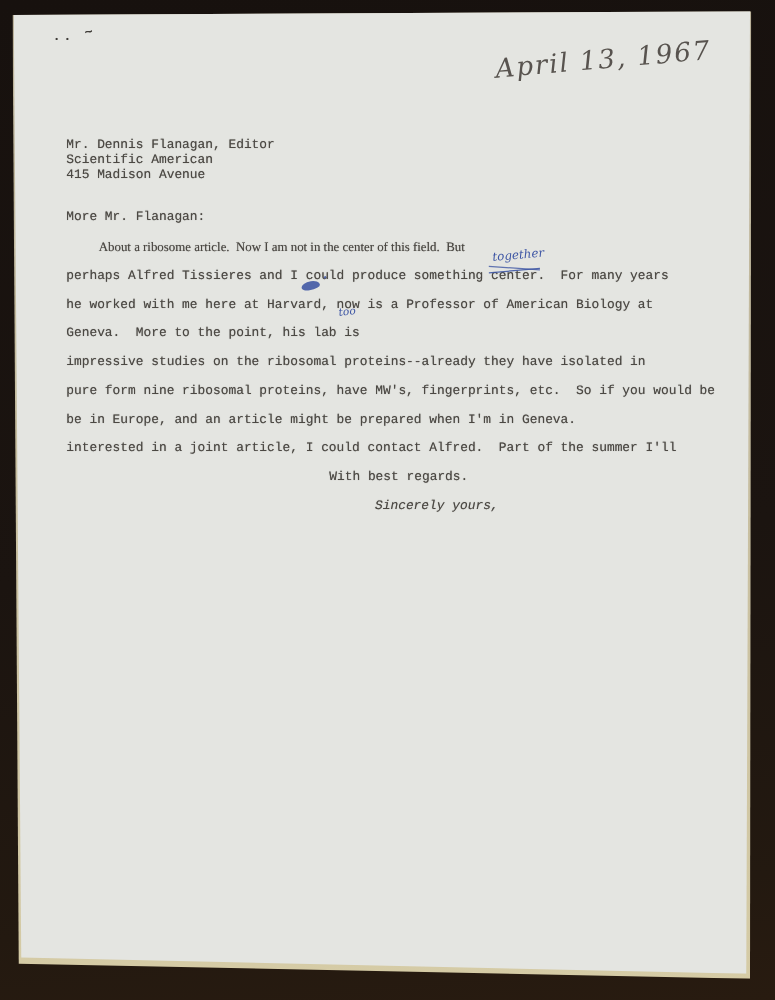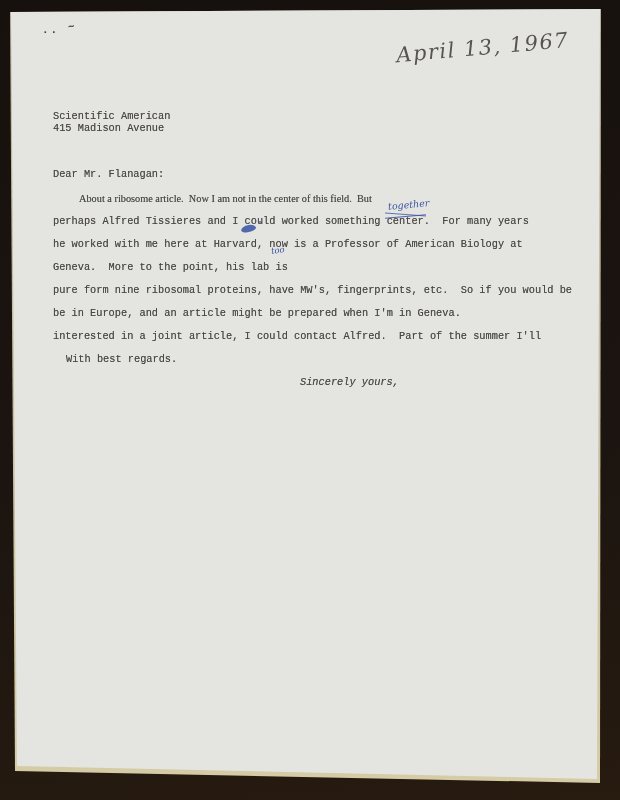--- a/index.html
+++ b/index.html
@@ -54,21 +54,21 @@
     opacity: 0.88;
   }
 
   .address { position: absolute; left: 43px; top: 101px; }
   .address .tline { line-height: 11.9px; }
 
   .salutation { position: absolute; left: 43px; top: 153px; }
 
   .body-block { position: absolute; left: 43px; top: 177px; }
   .indent1 { padding-left: 26px; font-family: Liberation Serif, serif; }
-  .closing { padding-left: 13px; }
+  .closing { padding-left: 13px; text-align: center; }
   .signoff { padding-left: 247px; font-style: italic; }
 
   
   .annot {
     position: absolute;
     font-family: "DejaVu Serif", serif; font-style: italic;
     font-size: 9.5px; line-height: 1;
     color: #3e56a4; white-space: nowrap; text-shadow: none;
   }
   .together { left: 1px; top: -10px; transform: rotate(-5deg); }
@@ -106,35 +106,37 @@
   <div class="paper"></div>
 
   <div class="content">
 
     <span class="stray m1">..</span>
     <span class="stray m2">~</span>
 
     <div class="date">April 13, 1967</div>
 
     <div class="address">
+      <div class="tline">Mr. Dennis Flanagan, Editor</div>
       <div class="tline">Scientific American</div>
       <div class="tline">415 Madison Avenue</div>
     </div>
 
-    <div class="salutation tline">Dear Mr. Flanagan:</div>
+    <div class="salutation tline">More Mr. Flanagan:</div>
 
     <div class="body-block">
       <div class="tline indent1">About a ribosome article.  Now I am not in the center of this field.  But</div>
 
-      <div class="tline"><span>perhaps Alfred Tissieres and I could worked something </span><span class="struck"><span>center</span><span class="annot together">together</span></span><span>.  For many years</span></div>
+      <div class="tline"><span>perhaps Alfred Tissieres and I could produce something </span><span class="struck"><span>center</span><span class="annot together">together</span></span><span>.  For many years</span></div>
 
       <div class="tline"><span>he worked with me here at </span><span class="harvard"><span>Harvard,</span><span class="blot"></span></span><span> now is a Professor of American Biology at</span></div>
 
       <div class="tline"><span>Geneva.  More to the point, his lab </span><span class="isword"><span>is</span><span class="annot too">too</span></span></div>
 
+      <div class="tline">impressive studies on the ribosomal proteins--already they have isolated in</div>
       <div class="tline">pure form nine ribosomal proteins, have MW's, fingerprints, etc.  So if you would be</div>
       <div class="tline">be in Europe, and an article might be prepared when I'm in Geneva.</div>
       <div class="tline">interested in a joint article, I could contact Alfred.  Part of the summer I'll</div>
 
       <div class="tline closing">With best regards.</div>
       <div class="tline signoff">Sincerely yours,</div>
     </div>
 
   </div>
 </div>

